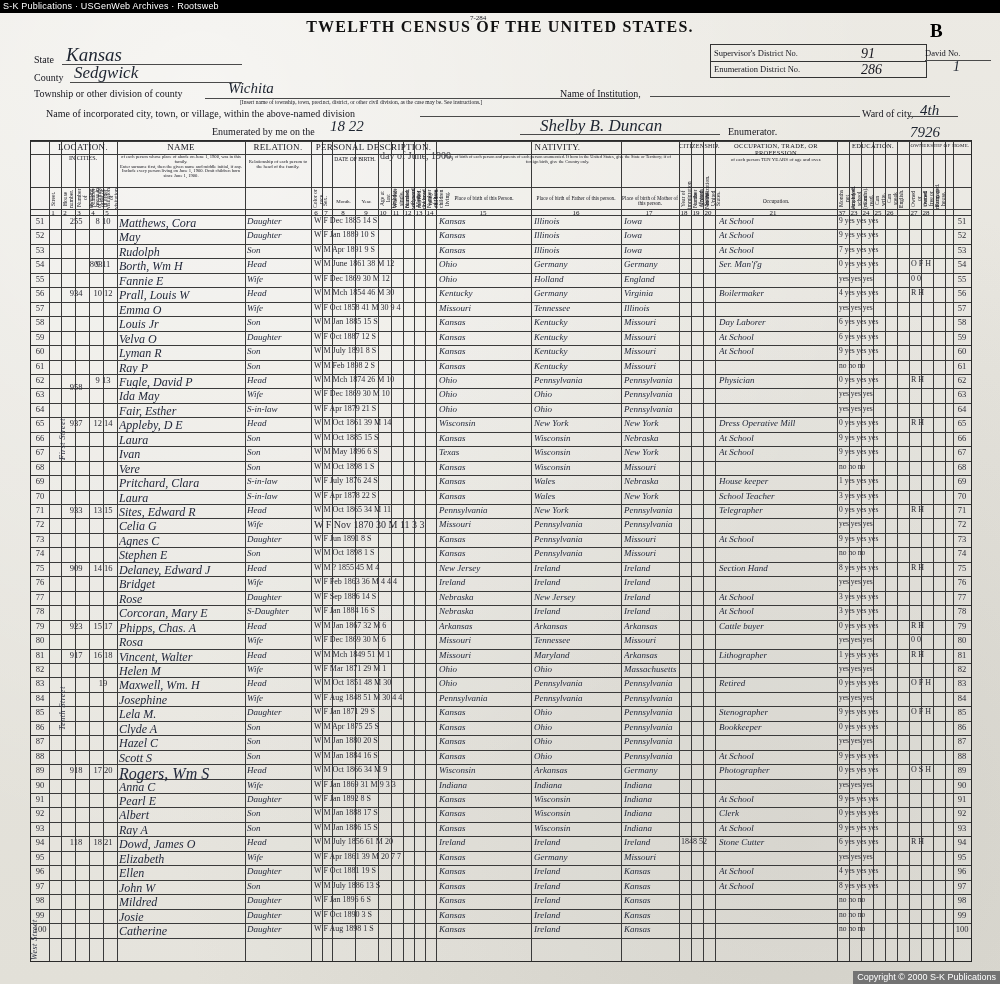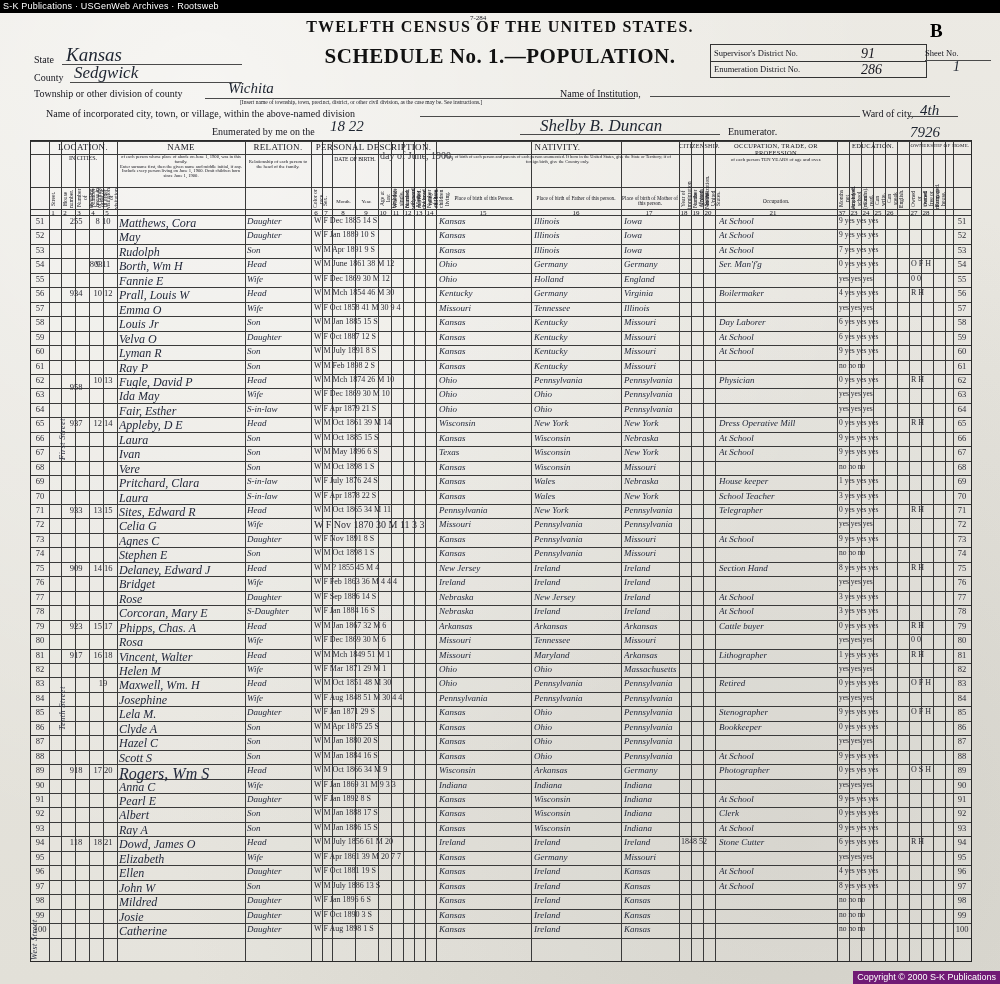--- a/index.html
+++ b/index.html
@@ -9,21 +9,21 @@
   
   #paper{position:absolute;left:0;top:0;width:1000px;height:984px;
     background:
       radial-gradient(ellipse at 20% 10%, rgba(255,255,255,0.55), rgba(255,255,255,0) 60%),
       radial-gradient(ellipse at 80% 85%, rgba(160,158,150,0.25), rgba(255,255,255,0) 55%),
       linear-gradient(180deg,#eceae4 0%,#e6e4dd 45%,#e2e0d8 100%);
   }
 
   .topbar{position:absolute;left:0;top:0;width:1000px;height:13px;background:#000;color:#fff;
     font-family:"Liberation Sans",sans-serif;font-size:9px;line-height:13px;padding-left:3px;letter-spacing:.2px;}
-  .botbar{position:absolute;right:0;bottom:0;background:#701a75;color:#fff;
+  .botbar{position:absolute;right:0;bottom:0;background:#737373;color:#fff;
     font-family:"Liberation Sans",sans-serif;font-size:9px;line-height:13px;padding:0 4px;}
 
   .ttl{position:absolute;text-align:center;color:#111;}
   #maintitle{left:180px;top:18px;width:640px;font-size:16px;letter-spacing:1.2px;font-weight:bold;}
   #sched{left:250px;top:44px;width:500px;font-size:21px;font-weight:bold;letter-spacing:.5px;}
   #bigB{position:absolute;left:930px;top:20px;font-size:19px;font-weight:bold;}
 
   .lbl{position:absolute;font-size:10px;color:#15151d;}
   .hand{font-family:"Liberation Serif",serif;font-style:italic;color:#1d2430;}
   .rule{position:absolute;border-bottom:1px solid #4a4a4a;}
@@ -60,33 +60,32 @@
 
 <div id="page">
   <div id="paper"></div>
 
   <div class="topbar">S-K Publications  ·  USGenWeb Archives · Rootsweb</div>
   <div class="botbar" style="right:0;bottom:0;">Copyright © 2000 S-K Publications</div>
 
   <div class="lbl" style="left:470px;top:14px;font-size:7px;">7-284</div>
 
   <div class="ttl" id="maintitle">TWELFTH CENSUS OF THE UNITED STATES.</div>
-  <div class="ttl" id="sched">SCHEDULE No. 1.—POPULATION.</div>
   <div id="bigB">B</div>
 
   <div id="supbox">
     <div class="r" style="top:0"></div>
     <div class="r r2" style="top:16px"></div>
     <div class="t" style="top:3px">Supervisor's District No.</div>
     <div class="t hand" style="left:150px;top:1px;font-size:14px">91</div>
     <div class="t" style="top:19px">Enumeration District No.</div>
     <div class="t hand" style="left:150px;top:17px;font-size:14px">286</div>
   </div>
   <div id="sheetno">
-    <div class="lbl" style="left:0;top:4px;font-size:8.5px;">Sheet No.</div>
+    <div class="lbl" style="left:0;top:4px;font-size:8.5px;">David No.</div>
     <div class="rule" style="left:0;top:16px;width:66px;"></div>
     <div class="hand" style="position:absolute;left:28px;top:15px;font-size:14px;">1</div>
   </div>
 
   <div class="lbl" style="left:34px;top:54px;">State</div>
   <div class="hand" style="position:absolute;left:66px;top:44px;font-size:19px;">Kansas</div>
   <div class="rule" style="left:62px;top:64px;width:180px;"></div>
 
   <div class="lbl" style="left:34px;top:72px;">County</div>
   <div class="hand" style="position:absolute;left:74px;top:63px;font-size:17px;">Sedgwick</div>
@@ -419,21 +418,21 @@
           <div class="cell tiny" style="left: 650px; width: 34px; top: 1px;;font-size:8px"></div>
           <div class="cell sm" style="left: 688px; width: 118px; top: 1px;"></div>
           <div class="cell tiny" style="left: 808px; width: 70px; top: 1px;;font-size:7.5px">no no no</div>
           <div class="cell tiny" style="left: 880px; width: 42px; top: 1px;;font-size:8px"></div>
           <div class="cell rl tiny ctr" style="left: 922px; width: 18px; top: 1px;">61</div>
         </div>
         <div class="hl" style="top: 247.4px;"></div>
         <div class="row" style="top: 232.95px;">
           <div class="cell rl tiny ctr" style="left: 0px; width: 18px; top: 1px;">62</div>
           <div class="cell tiny ctr" style="left: 32px; width: 26px; top: 8px;">958</div>
-          <div class="cell tiny ctr" style="left: 58px; width: 28px; top: 1px;">10 13</div>
+          <div class="cell tiny ctr" style="left: 58px; width: 28px; top: 1px;">9 13</div>
           <div class="cell " style="left: 88px; width: 126px; top: 1px;;font-size:12px">Fugle, David P</div>
           <div class="cell sm" style="left: 216px; width: 64px; top: 1px;">Head</div>
           <div class="cell tiny" style="left: 283px; width: 122px; top: 1px;;font-size:8px">W M Mch 1874 26 M 10</div>
           <div class="cell sm" style="left: 408px; width: 92px; top: 1px;">Ohio</div>
           <div class="cell sm" style="left: 503px; width: 87px; top: 1px;">Pennsylvania</div>
           <div class="cell sm" style="left: 593px; width: 55px; top: 1px;">Pennsylvania</div>
           <div class="cell tiny" style="left: 650px; width: 34px; top: 1px;;font-size:8px"></div>
           <div class="cell sm" style="left: 688px; width: 118px; top: 1px;">Physician</div>
           <div class="cell tiny" style="left: 808px; width: 70px; top: 1px;;font-size:7.5px">0 yes yes yes</div>
           <div class="cell tiny" style="left: 880px; width: 42px; top: 1px;;font-size:8px">R H</div>
@@ -609,21 +608,21 @@
           <div class="cell tiny" style="left: 880px; width: 42px; top: 1px;;font-size:8px"></div>
           <div class="cell rl tiny ctr" style="left: 922px; width: 18px; top: 1px;">72</div>
         </div>
         <div class="hl" style="top: 406.35px;"></div>
         <div class="row" style="top: 391.9px;">
           <div class="cell rl tiny ctr" style="left: 0px; width: 18px; top: 1px;">73</div>
           <div class="cell tiny ctr" style="left: 32px; width: 26px; top: 1px;"></div>
           <div class="cell tiny ctr" style="left: 58px; width: 28px; top: 1px;"></div>
           <div class="cell " style="left: 88px; width: 126px; top: 1px;;font-size:12px">Agnes C</div>
           <div class="cell sm" style="left: 216px; width: 64px; top: 1px;">Daughter</div>
-          <div class="cell tiny" style="left: 283px; width: 122px; top: 1px;;font-size:8px">W F Nov 1891 8 S</div>
+          <div class="cell tiny" style="left: 283px; width: 122px; top: 1px;;font-size:8px">W F Jun 1891 8 S</div>
           <div class="cell sm" style="left: 408px; width: 92px; top: 1px;">Kansas</div>
           <div class="cell sm" style="left: 503px; width: 87px; top: 1px;">Pennsylvania</div>
           <div class="cell sm" style="left: 593px; width: 55px; top: 1px;">Missouri</div>
           <div class="cell tiny" style="left: 650px; width: 34px; top: 1px;;font-size:8px"></div>
           <div class="cell sm" style="left: 688px; width: 118px; top: 1px;">At School</div>
           <div class="cell tiny" style="left: 808px; width: 70px; top: 1px;;font-size:7.5px">9 yes yes yes</div>
           <div class="cell tiny" style="left: 880px; width: 42px; top: 1px;;font-size:8px"></div>
           <div class="cell rl tiny ctr" style="left: 922px; width: 18px; top: 1px;">73</div>
         </div>
         <div class="hl" style="top: 420.8px;"></div>

